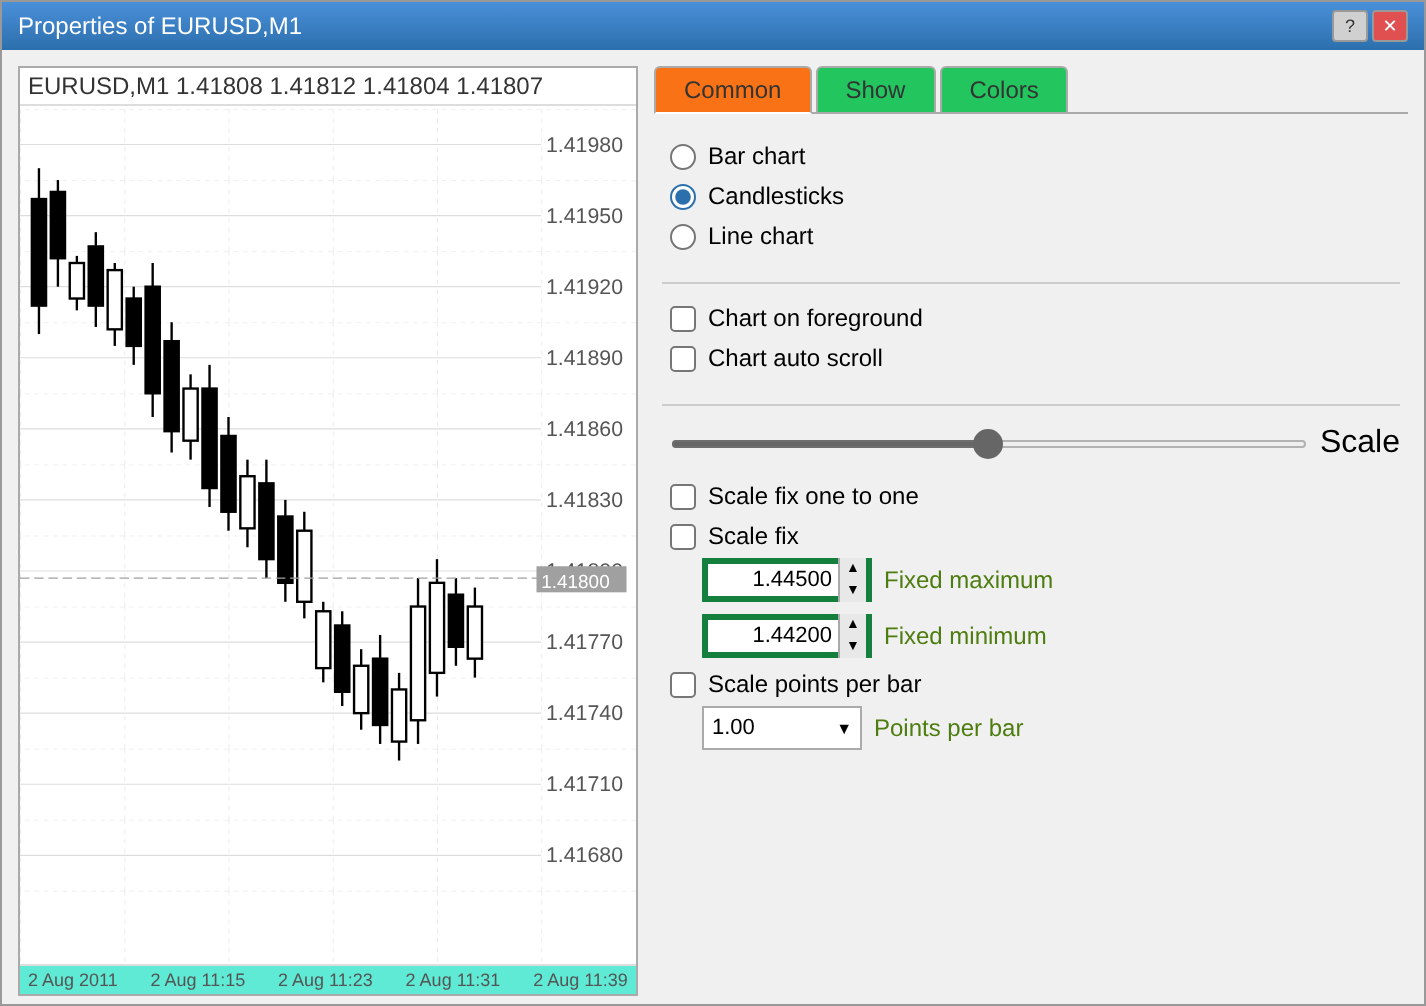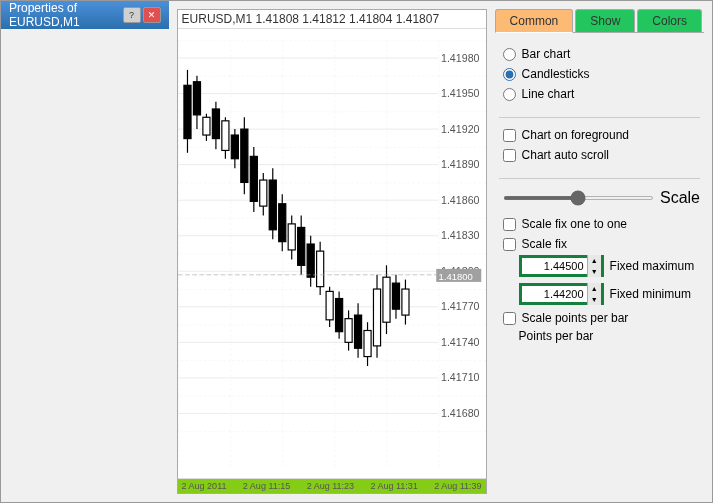--- a/index.html
+++ b/index.html
@@ -13,21 +13,21 @@
       width: 713px;
       height: 503px;
     }
     .dialog {
       width: 713px;
       height: 503px;
       background: #f0f0f0;
       border: 1px solid #999;
       box-shadow: 2px 2px 8px rgba(0,0,0,0.4);
       display: flex;
-      flex-direction: row;
+      flex-direction: column;
     }
     .title-bar {
       background: linear-gradient(to bottom, #4a90d9, #2c6fad);
       color: white;
       padding: 4px 8px;
       display: flex;
       justify-content: space-between;
       align-items: center;
       height: 28px;
     }
@@ -85,21 +85,21 @@
       width: 100%;
       height: 100%;
     }
     .chart-footer {
       font-size: 9px;
       color: #555;
       display: flex;
       justify-content: space-between;
       padding: 2px 4px;
       border-top: 1px solid #ddd;
-      background: #84cc16;
+      background: #5eead4;
     }
     
     .right-panel {
       flex: 1;
       display: flex;
       flex-direction: column;
     }
     .tabs {
       display: flex;
       border-bottom: 1px solid #aaa;
@@ -110,21 +110,21 @@
       border: 1px solid #aaa;
       border-bottom: none;
       background: #22c55e;
       cursor: pointer;
       font-size: 12px;
       color: #333;
       margin-right: 2px;
       border-radius: 3px 3px 0 0;
     }
     .tab.active {
-      background: #fdba74;
+      background: #f97316;
       border-bottom: 1px solid white;
       margin-bottom: -1px;
       font-weight: normal;
     }
     .tab-content {
       flex: 1;
       padding: 4px 4px;
     }
     .radio-group {
       display: flex;
@@ -217,21 +217,21 @@
       background: #e8e8e8;
       cursor: pointer;
       display: flex;
       align-items: center;
       justify-content: center;
       font-size: 7px;
       padding: 0;
     }
     .field-label {
       font-size: 12px;
-      color: #000000;
+      color: #4d7c0f;
     }
     .points-row {
       display: flex;
       align-items: center;
       gap: 6px;
       margin-bottom: 6px;
       padding-left: 20px;
     }
     .select-box {
       border: 1px solid #aaa;
@@ -466,19 +466,23 @@
         </div>
 
         <div class="checkbox-group" style="margin-top:6px; margin-bottom: 4px;">
           <label class="checkbox-item">
             <input type="checkbox" class="checkbox-input" style="">
             <span>Scale points per bar</span>
           </label>
         </div>
 
         <div class="points-row">
+          <div class="select-box">
+            <span>1.00</span>
+            <span class="select-arrow">▼</span>
+          </div>
           <span class="field-label">Points per bar</span>
         </div>
       </div>
     </div>
   </div>
 
 </div>
 
 </body></html>

